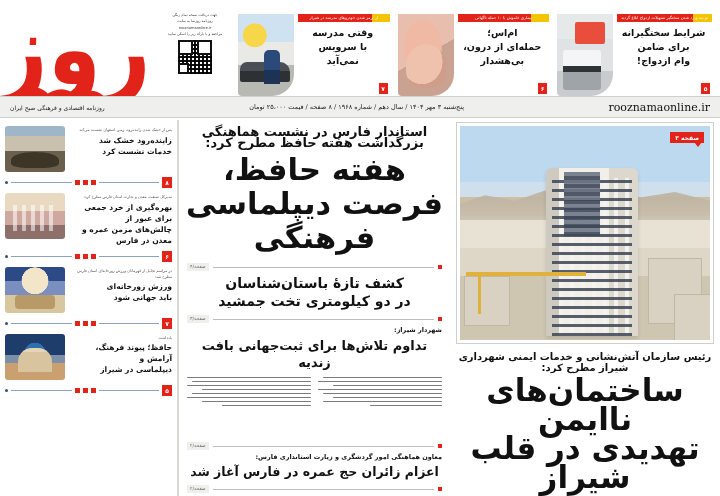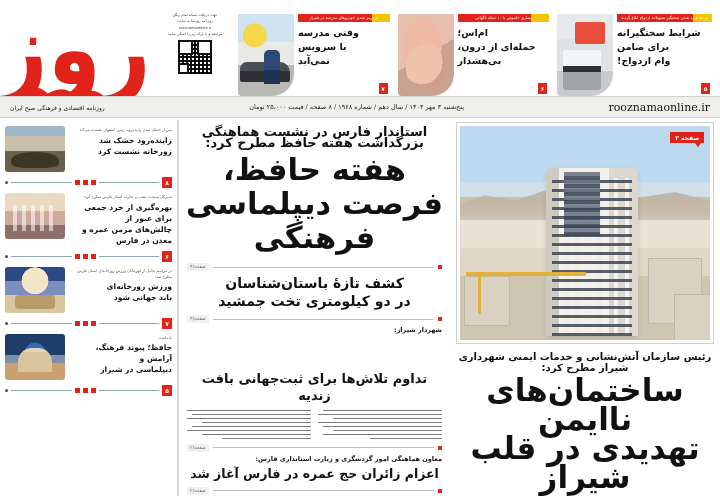--- a/index.html
+++ b/index.html
@@ -70,21 +70,21 @@
   }
   .teaser-txt { flex:1; padding-left:4px; position:relative; }
   .tz-label {
     background:#e2231a; color:#fff; font-size:4px; line-height:8px;
     height:8px; padding:0 4px; display:block; width:100%;
     text-align:center; white-space:nowrap; overflow:hidden;
     background-image:linear-gradient(90deg,#e2231a 0%,#e2231a 80%,#f5c400 80%,#f5c400 100%);
   }
   .tz-title {
     font-size:9.5px; line-height:14px; font-weight:bold; color:#111;
-    text-align:left; padding:4px 2px 0 0;
+    text-align:center; padding:4px 2px 0 0;
   }
   .tz-title span{ display:block; }
   .teaser-img {
     width:56px; height:82px; flex:0 0 56px; overflow:hidden;
     border-bottom-right-radius:22px; border-bottom-left-radius:4px;
     position:relative; background:#cfd6dd;
   }
   .pagebadge {
     position:absolute; bottom:2px; right:2px;
     width:9px; height:11px; background:#e2231a; color:#fff;
@@ -177,21 +177,21 @@
   .sec-dot{ width:4px; height:4px; background:#e2231a; flex:0 0 4px; }
   .sec-kicker{
     font-size:6.5px; line-height:10px; color:#111; text-align:right;
     font-weight:bold; padding-bottom:1px;
   }
   .sec-head{
     font-size:14px; line-height:18px; font-weight:bold; color:#111;
     text-align:center; padding:1px 0 2px;
   }
   .sec-head.sm{ font-size:12.5px; line-height:16px; }
-  .sec-head.one{ font-size:13px; line-height:17px;margin-top:33px; }
+  .sec-head.one{ font-size:13px; line-height:17px; }
 
   .bodycols{
     display:flex; flex-direction:row-reverse; gap:7px; padding-top:3px;
   }
   .bodycol{ flex:1 1 0; }
   .bodyline{
     height:1.4px; background:#5e5e5c; margin-bottom:2.6px; opacity:.82;
     border-radius:1px;
   }
   .bodyline.s1{ width:100%; } .bodyline.s2{ width:96%; }
@@ -426,21 +426,21 @@
   <div class="content">
 
     <div class="col-side">
 
       <div class="side-item">
         <div class="side-thumb th-river"></div>
         <div class="side-txt">
           <div class="side-kicker">پس از خشک شدن زاینده‌رود، زمین اصفهان نشست می‌کند</div>
           <div class="side-head">
             <div>زاینده‌رود خشک شد</div>
-            <div>زورخانه نشست کرد</div>
+            <div>خدمات نشست کرد</div>
           </div>
         </div>
       </div>
       <div class="side-sep">
         <span class="sep-end"></span>
         <span class="sep-line"></span>
         <span class="sep-sq"></span>
         <span class="sep-sq"></span>
         <span class="sep-sq"></span>
         <span class="sep-line"></span>

